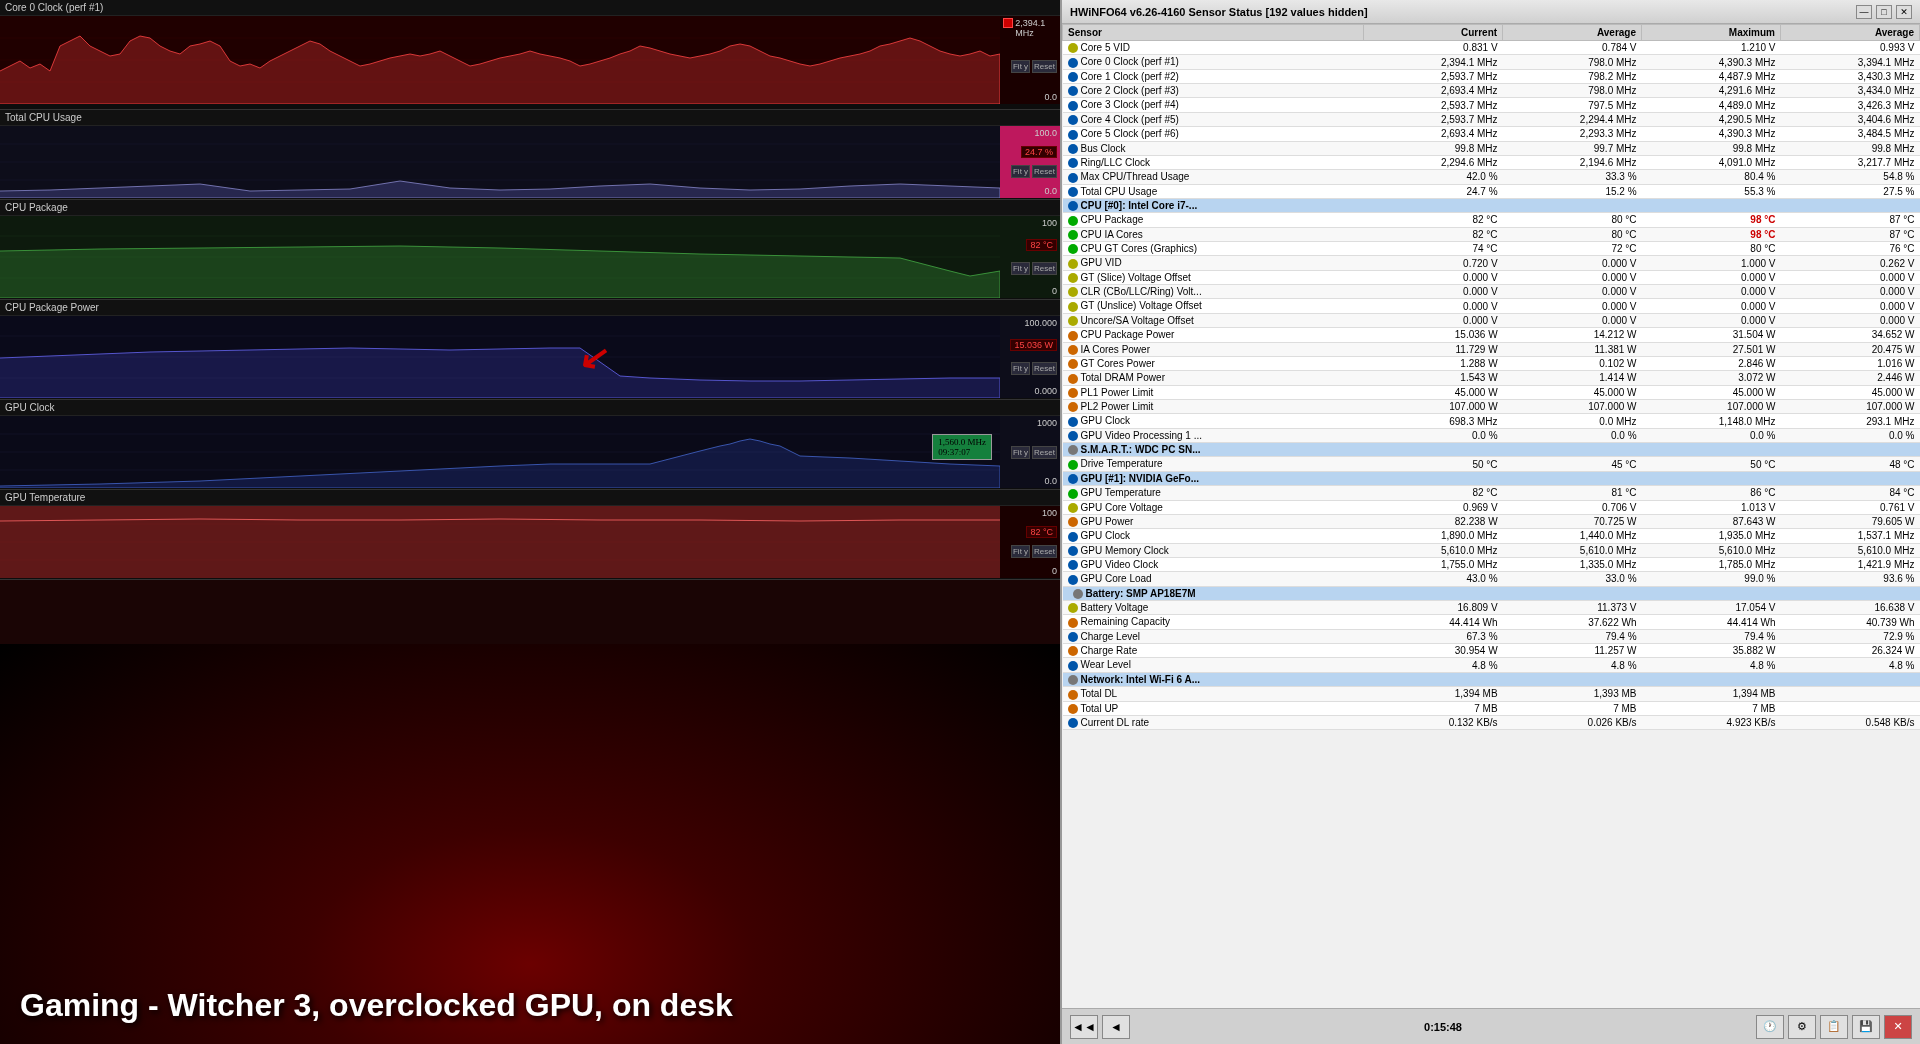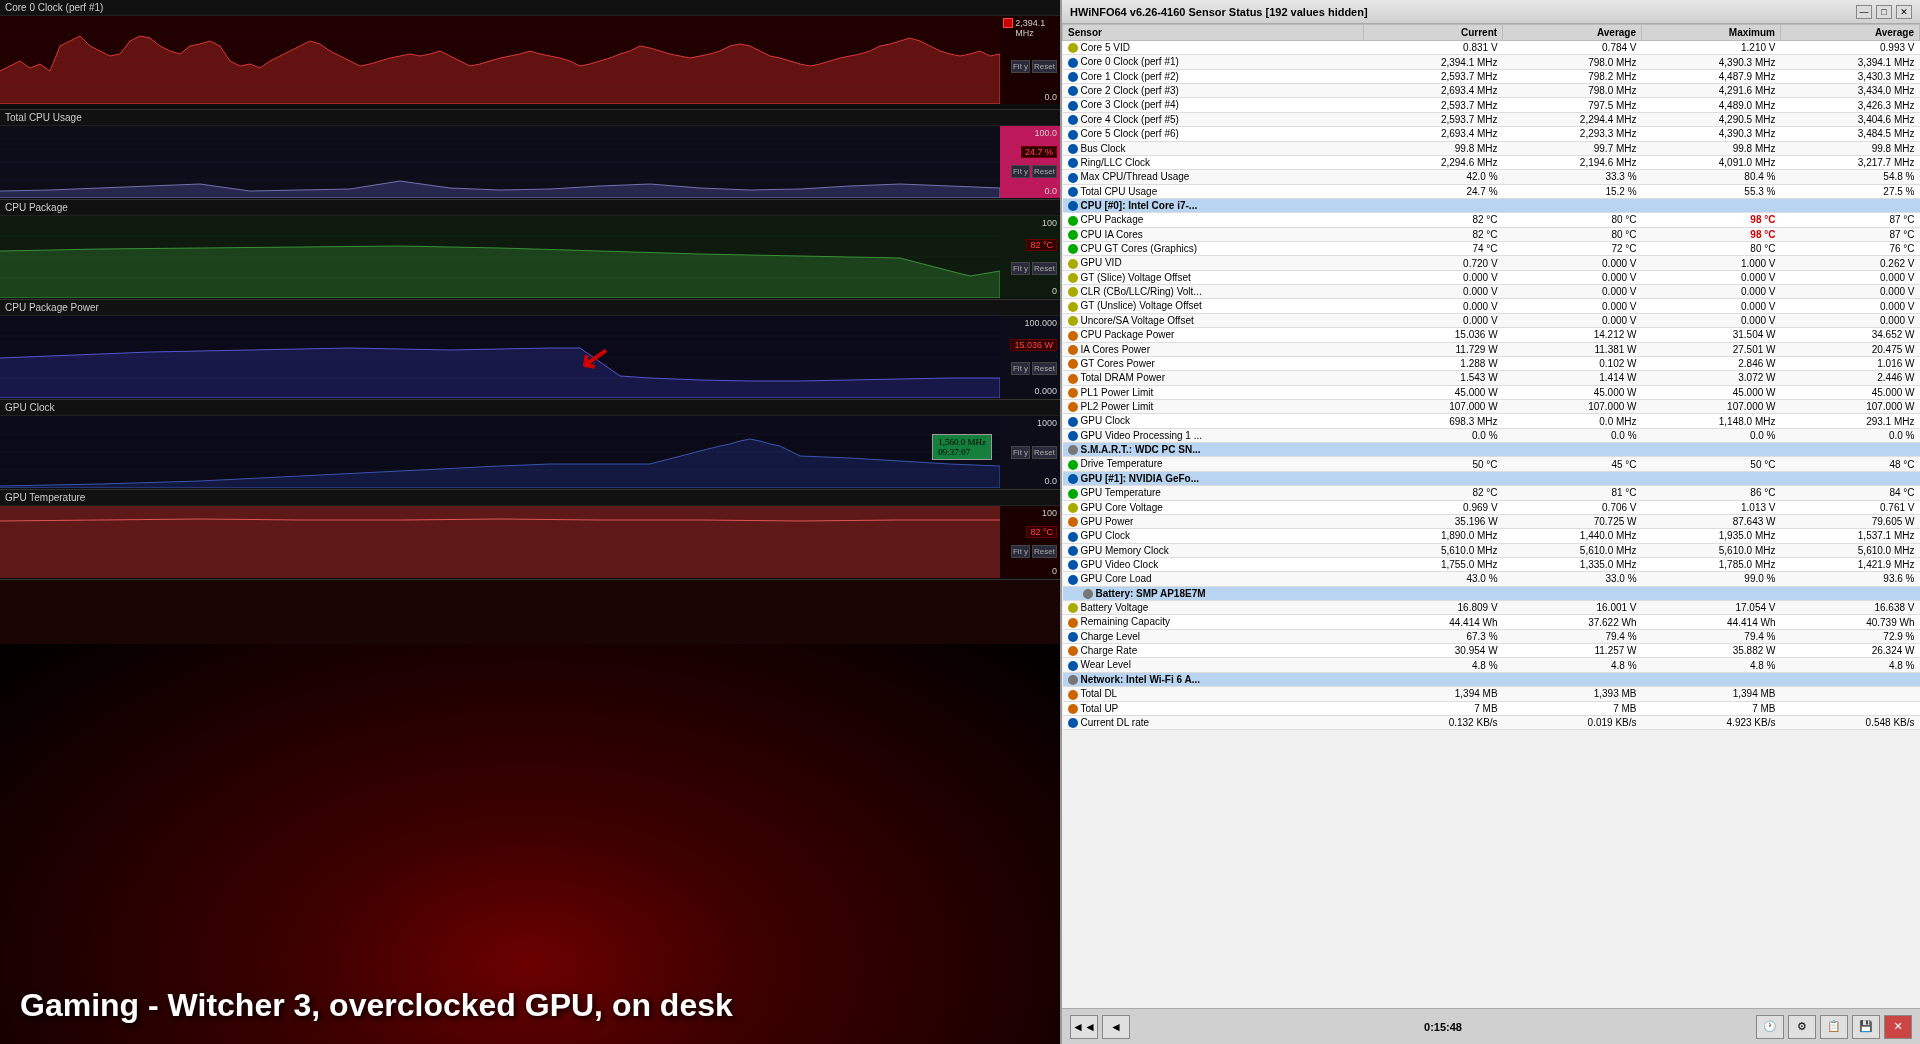--- a/index.html
+++ b/index.html
@@ -728,21 +728,21 @@
           </tr>
           <tr>
             <td><span class="sensor-icon" style="background: rgb(170, 170, 0);"></span>GPU Core Voltage</td>
             <td>0.969 V</td>
             <td>0.706 V</td>
             <td>1.013 V</td>
             <td>0.761 V</td>
           </tr>
           <tr>
             <td><span class="sensor-icon" style="background: rgb(204, 102, 0);"></span>GPU Power</td>
-            <td>35.196 W</td>
+            <td>82.238 W</td>
             <td>70.725 W</td>
             <td>87.643 W</td>
             <td>79.605 W</td>
           </tr>
           <tr>
             <td><span class="sensor-icon" style="background: rgb(0, 85, 170);"></span>GPU Clock</td>
             <td>1,890.0 MHz</td>
             <td>1,440.0 MHz</td>
             <td>1,935.0 MHz</td>
             <td>1,537.1 MHz</td>
@@ -762,26 +762,26 @@
             <td>1,421.9 MHz</td>
           </tr>
           <tr>
             <td><span class="sensor-icon" style="background: rgb(0, 85, 170);"></span>GPU Core Load</td>
             <td>43.0 %</td>
             <td>33.0 %</td>
             <td>99.0 %</td>
             <td>93.6 %</td>
           </tr>
           <tr class="group-header">
-            <td colspan="5" style="color: rgb(0, 0, 0); padding-left: 20px;"><span class="sensor-icon" style="background: rgb(119, 119, 119);"></span>Battery: SMP AP18E7M</td>
+            <td colspan="5" style="color: rgb(0, 0, 0); padding-left: 10px;"><span class="sensor-icon" style="background: rgb(119, 119, 119);"></span>Battery: SMP AP18E7M</td>
           </tr>
           <tr>
             <td><span class="sensor-icon" style="background: rgb(170, 170, 0);"></span>Battery Voltage</td>
             <td>16.809 V</td>
-            <td>16.001 V</td>
+            <td>11.373 V</td>
             <td>17.054 V</td>
             <td>16.638 V</td>
           </tr>
           <tr>
             <td><span class="sensor-icon" style="background: rgb(204, 102, 0);"></span>Remaining Capacity</td>
             <td>44.414 Wh</td>
             <td>37.622 Wh</td>
             <td>44.414 Wh</td>
             <td>40.739 Wh</td>
           </tr>
@@ -819,21 +819,21 @@
           <tr>
             <td><span class="sensor-icon" style="background: rgb(204, 102, 0);"></span>Total UP</td>
             <td>7 MB</td>
             <td>7 MB</td>
             <td>7 MB</td>
             <td></td>
           </tr>
           <tr>
             <td><span class="sensor-icon" style="background: rgb(0, 85, 170);"></span>Current DL rate</td>
             <td>0.132 KB/s</td>
-            <td>0.019 KB/s</td>
+            <td>0.026 KB/s</td>
             <td>4.923 KB/s</td>
             <td>0.548 KB/s</td>
           </tr>
         </tbody>
     </table>
   </div>
 
   <div class="hwinfo-bottom">
     <div class="bottom-toolbar-left">
       <div class="bottom-nav-btn">◄◄</div>

